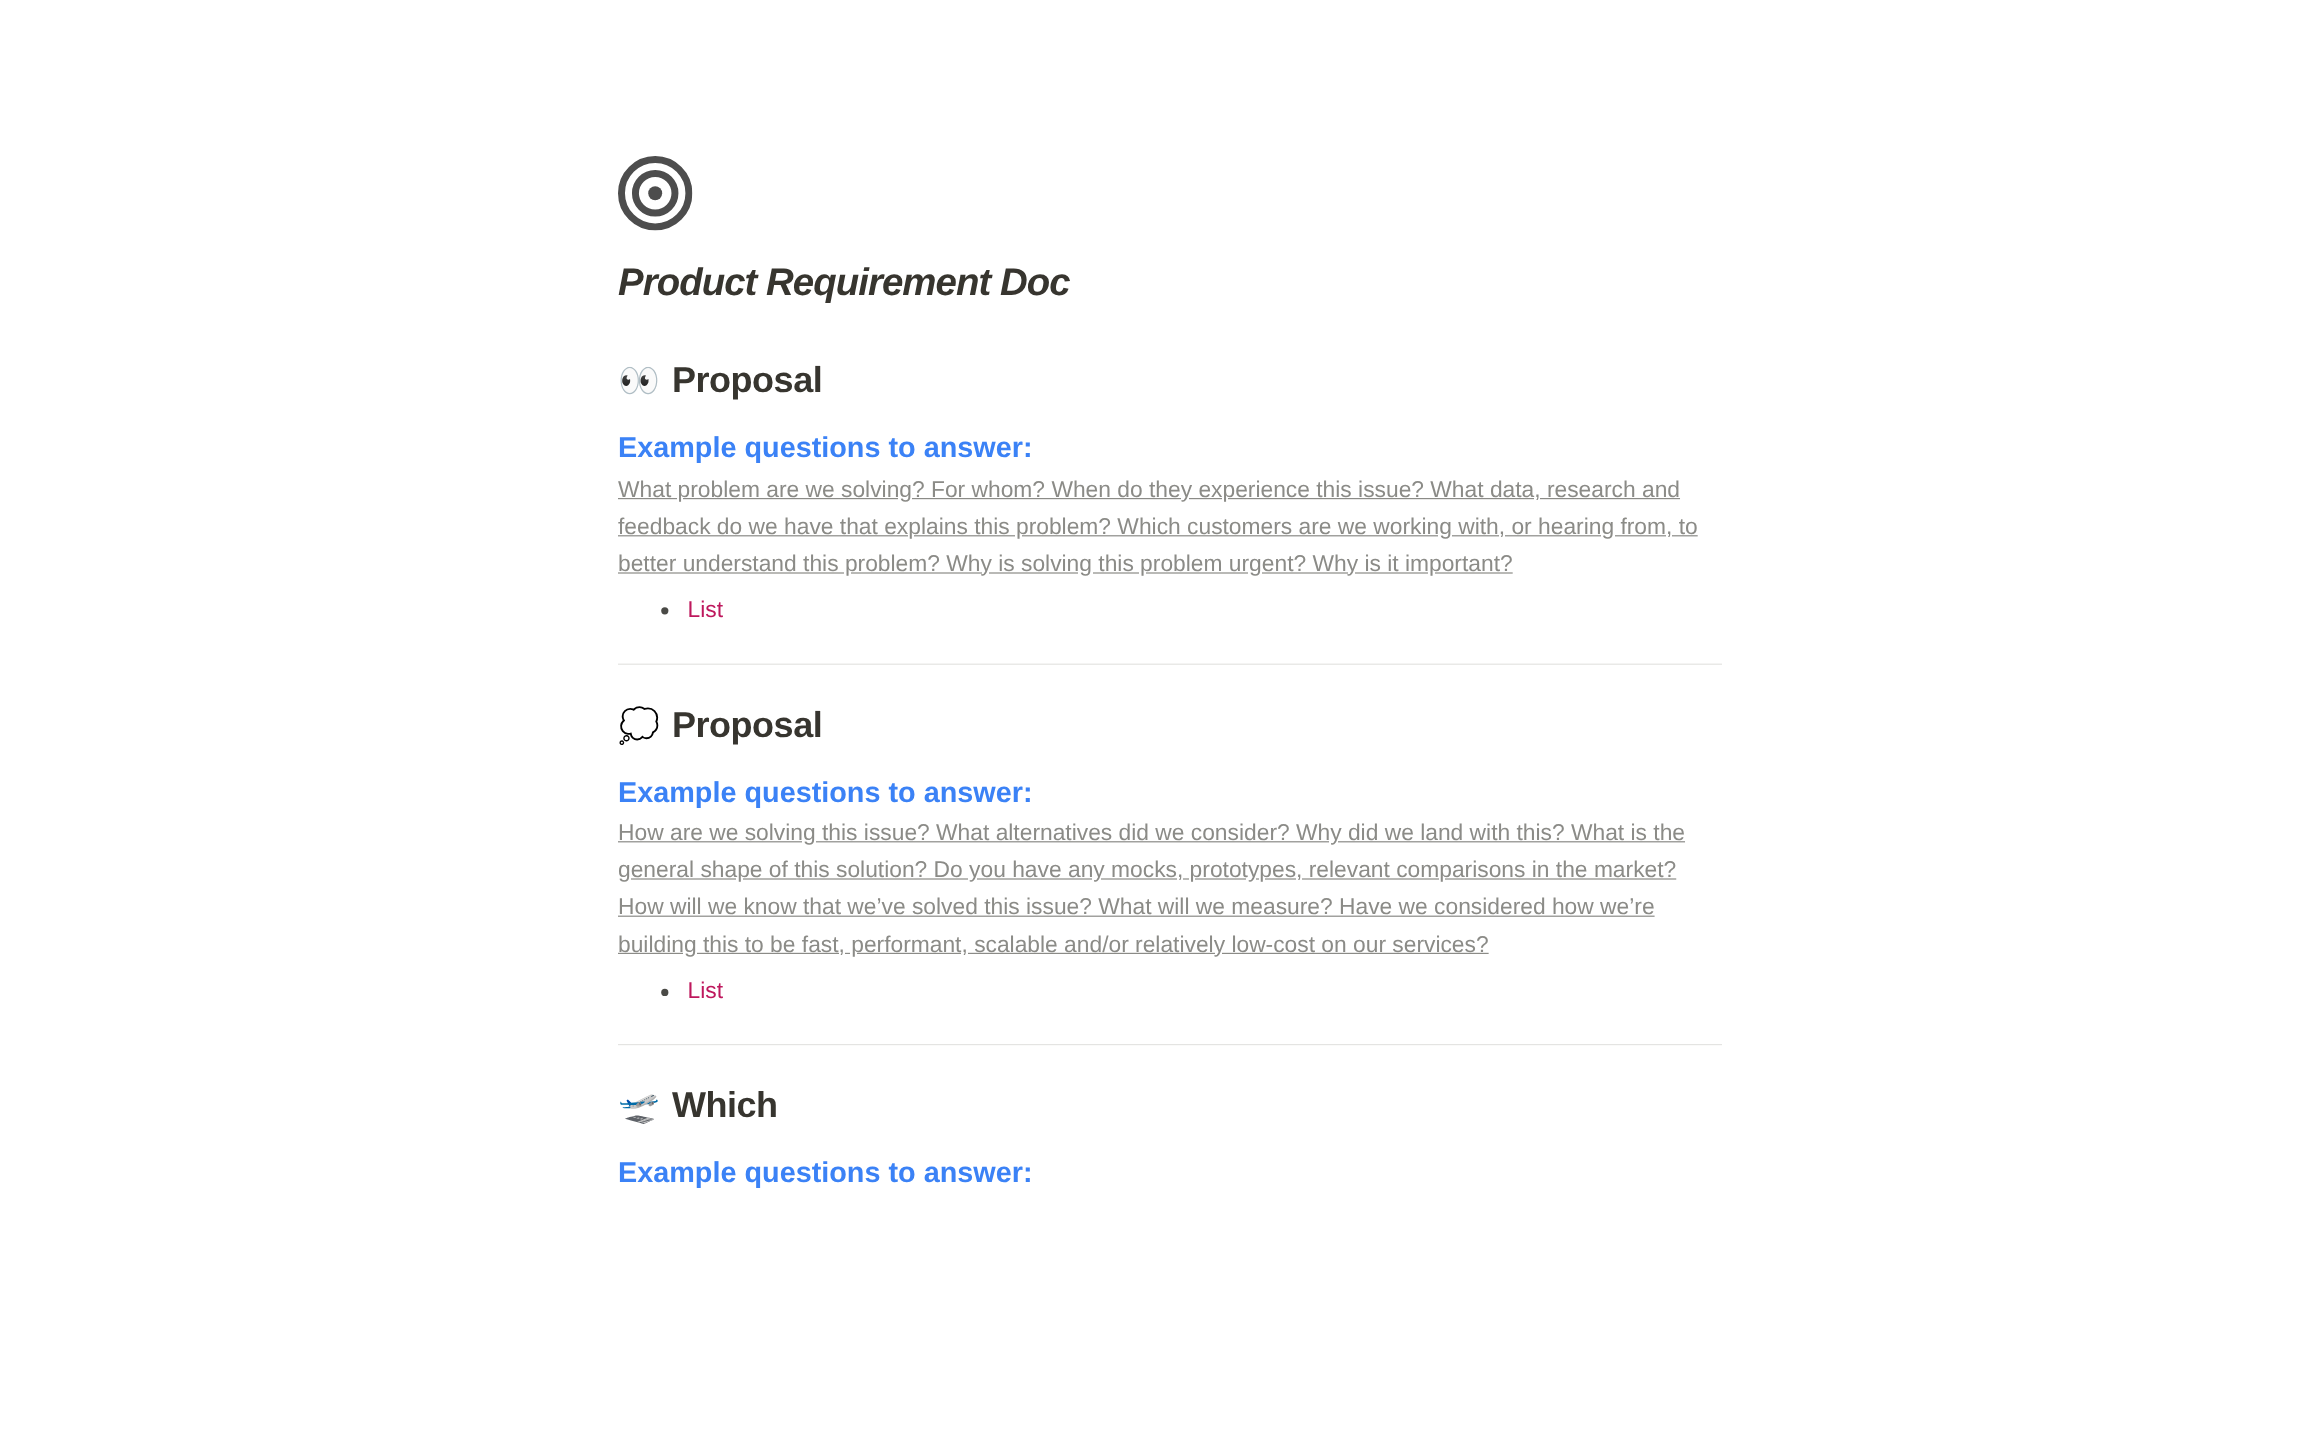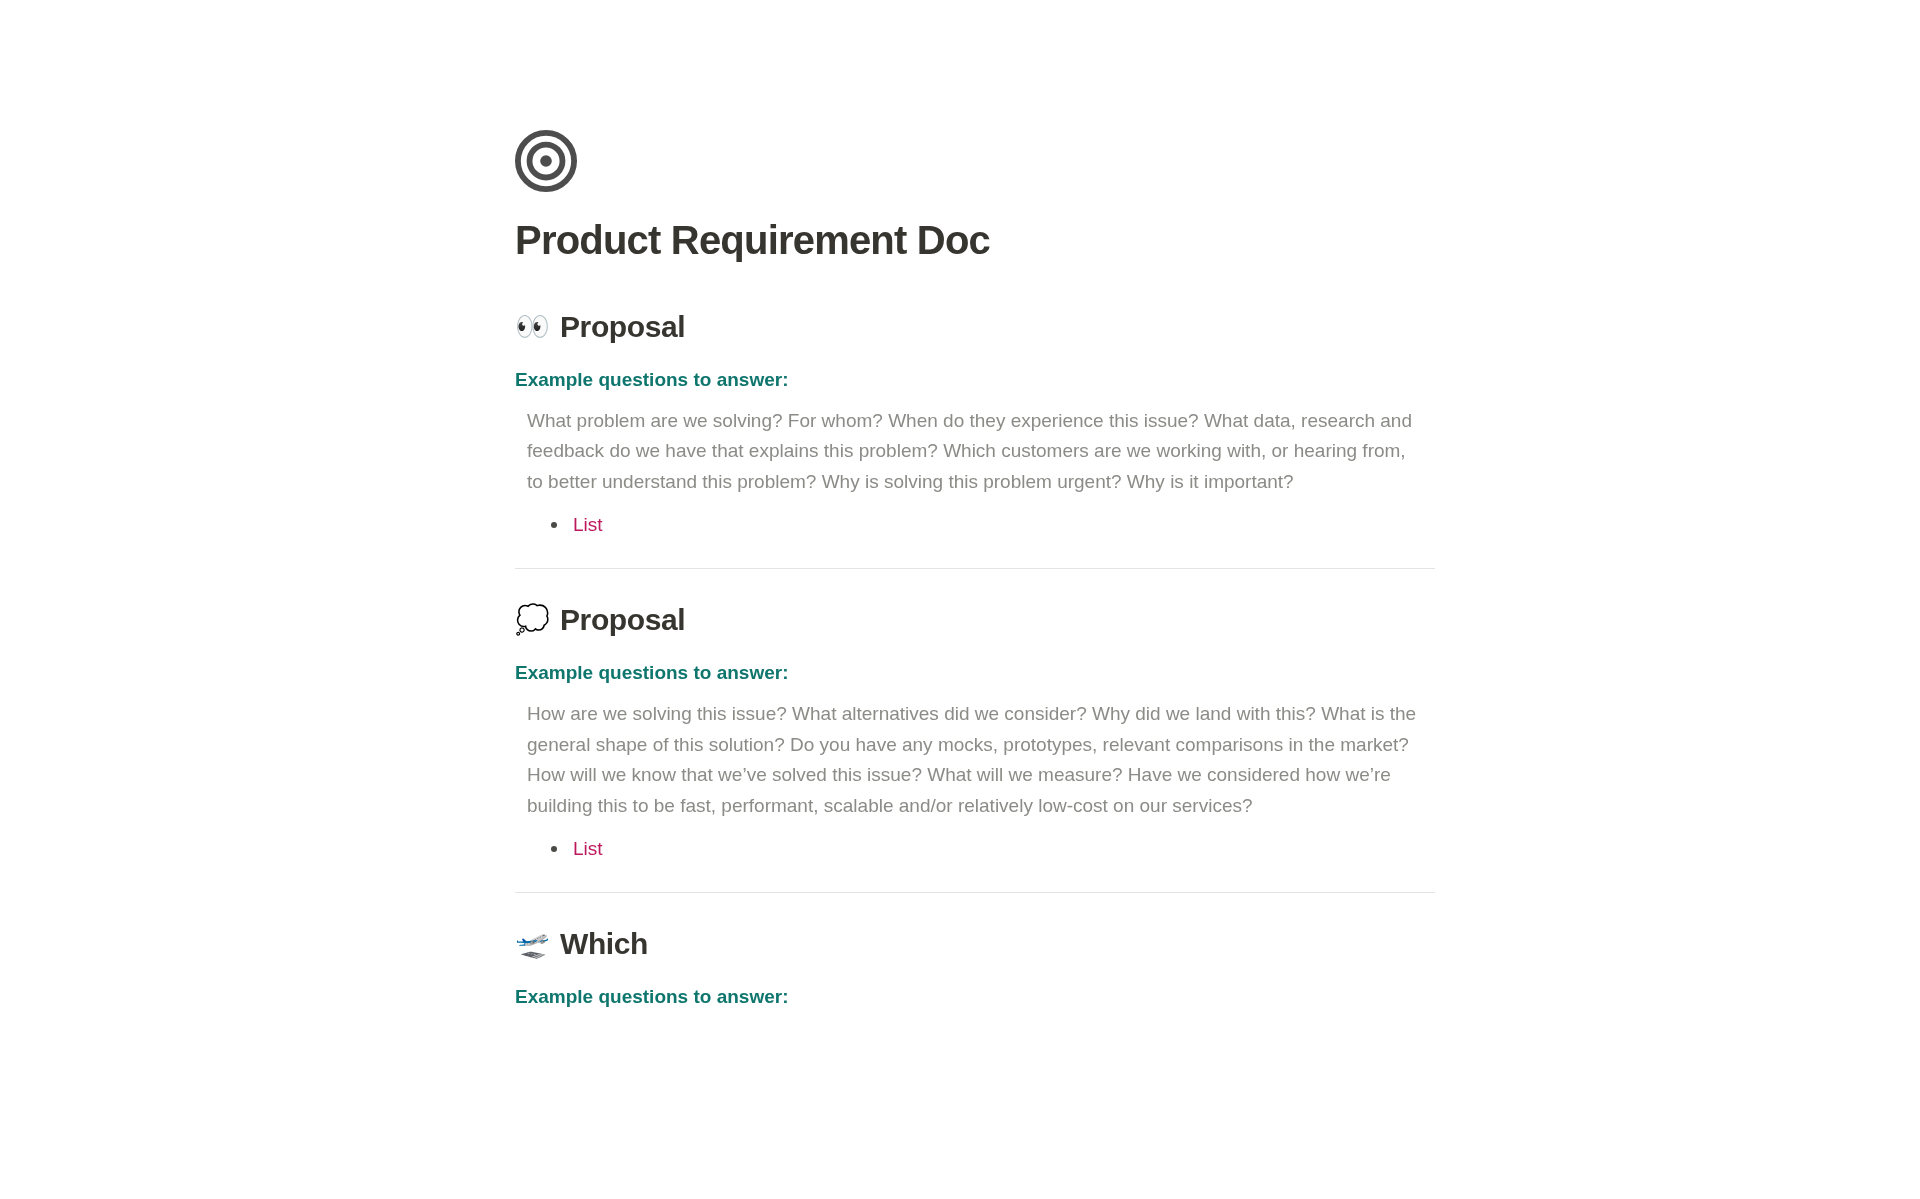--- a/index.html
+++ b/index.html
@@ -25,26 +25,27 @@
     padding-top: 130px;
     box-sizing: border-box;
   }
   .doc-icon {
     width: 62px;
     height: 62px;
     margin-bottom: 26px;
     display: block;
   }
   .doc-title {
-    font-size: 40px;
+    font-size: 32px;
     line-height: 1.1;
     font-weight: bold;
     letter-spacing: -0.8px;
     color: #37352f;
     margin: 0 0 48px 0;
+    font-style: italic;
   }
   .section {
     margin: 0;
   }
   .section-heading {
     display: flex;
     align-items: center;
     gap: 11px;
     font-size: 30px;
     font-weight: bold;
@@ -52,32 +53,33 @@
     color: #37352f;
     margin: 0 0 22px 0;
   }
   .section-emoji {
     font-size: 28px;
     line-height: 1;
     width: 34px;
     display: inline-block;
   }
   .sub-label {
-    font-size: 19px;
+    font-size: 24px;
     line-height: 1.45;
     font-weight: bold;
-    color: #0f766e;
+    color: #3b82f6;
     margin: 0 0 2px 0;
   }
   .body-text {
     font-size: 19px;
     line-height: 1.62;
     color: #8b8b87;
-    margin: 12px;
+    margin: 0;
     max-width: 905px;
+    text-decoration: underline;
   }
   .bullet-list {
     list-style: none;
     margin: 8px 0 0 0;
     padding: 0 0 0 32px;
   }
   .bullet-list li {
     position: relative;
     font-size: 19px;
     line-height: 1.6;

